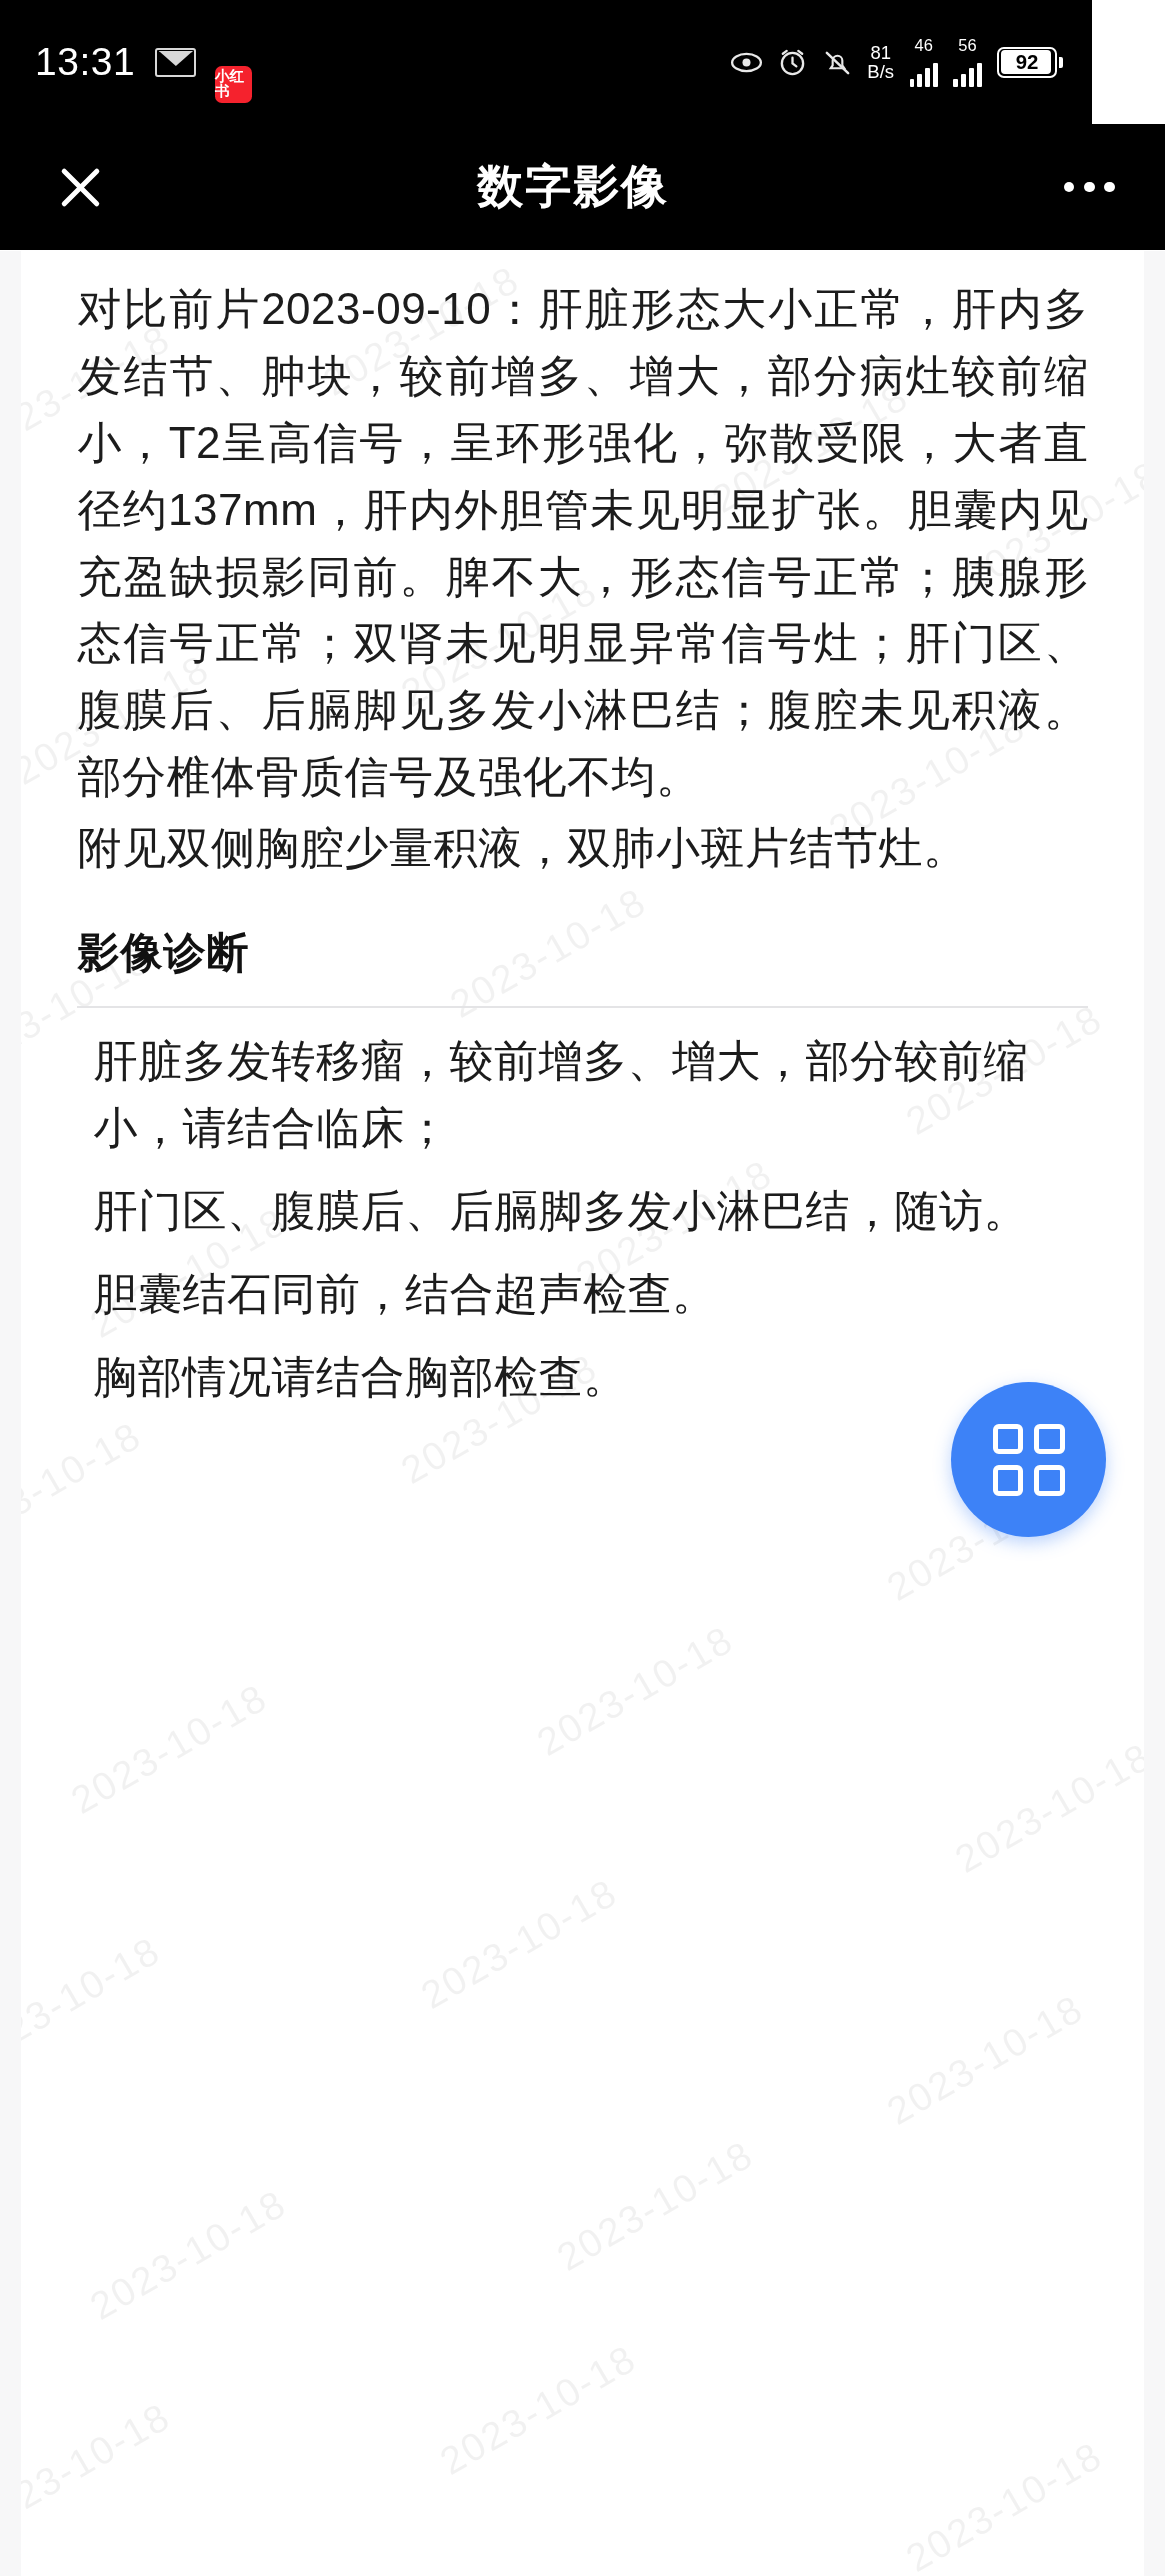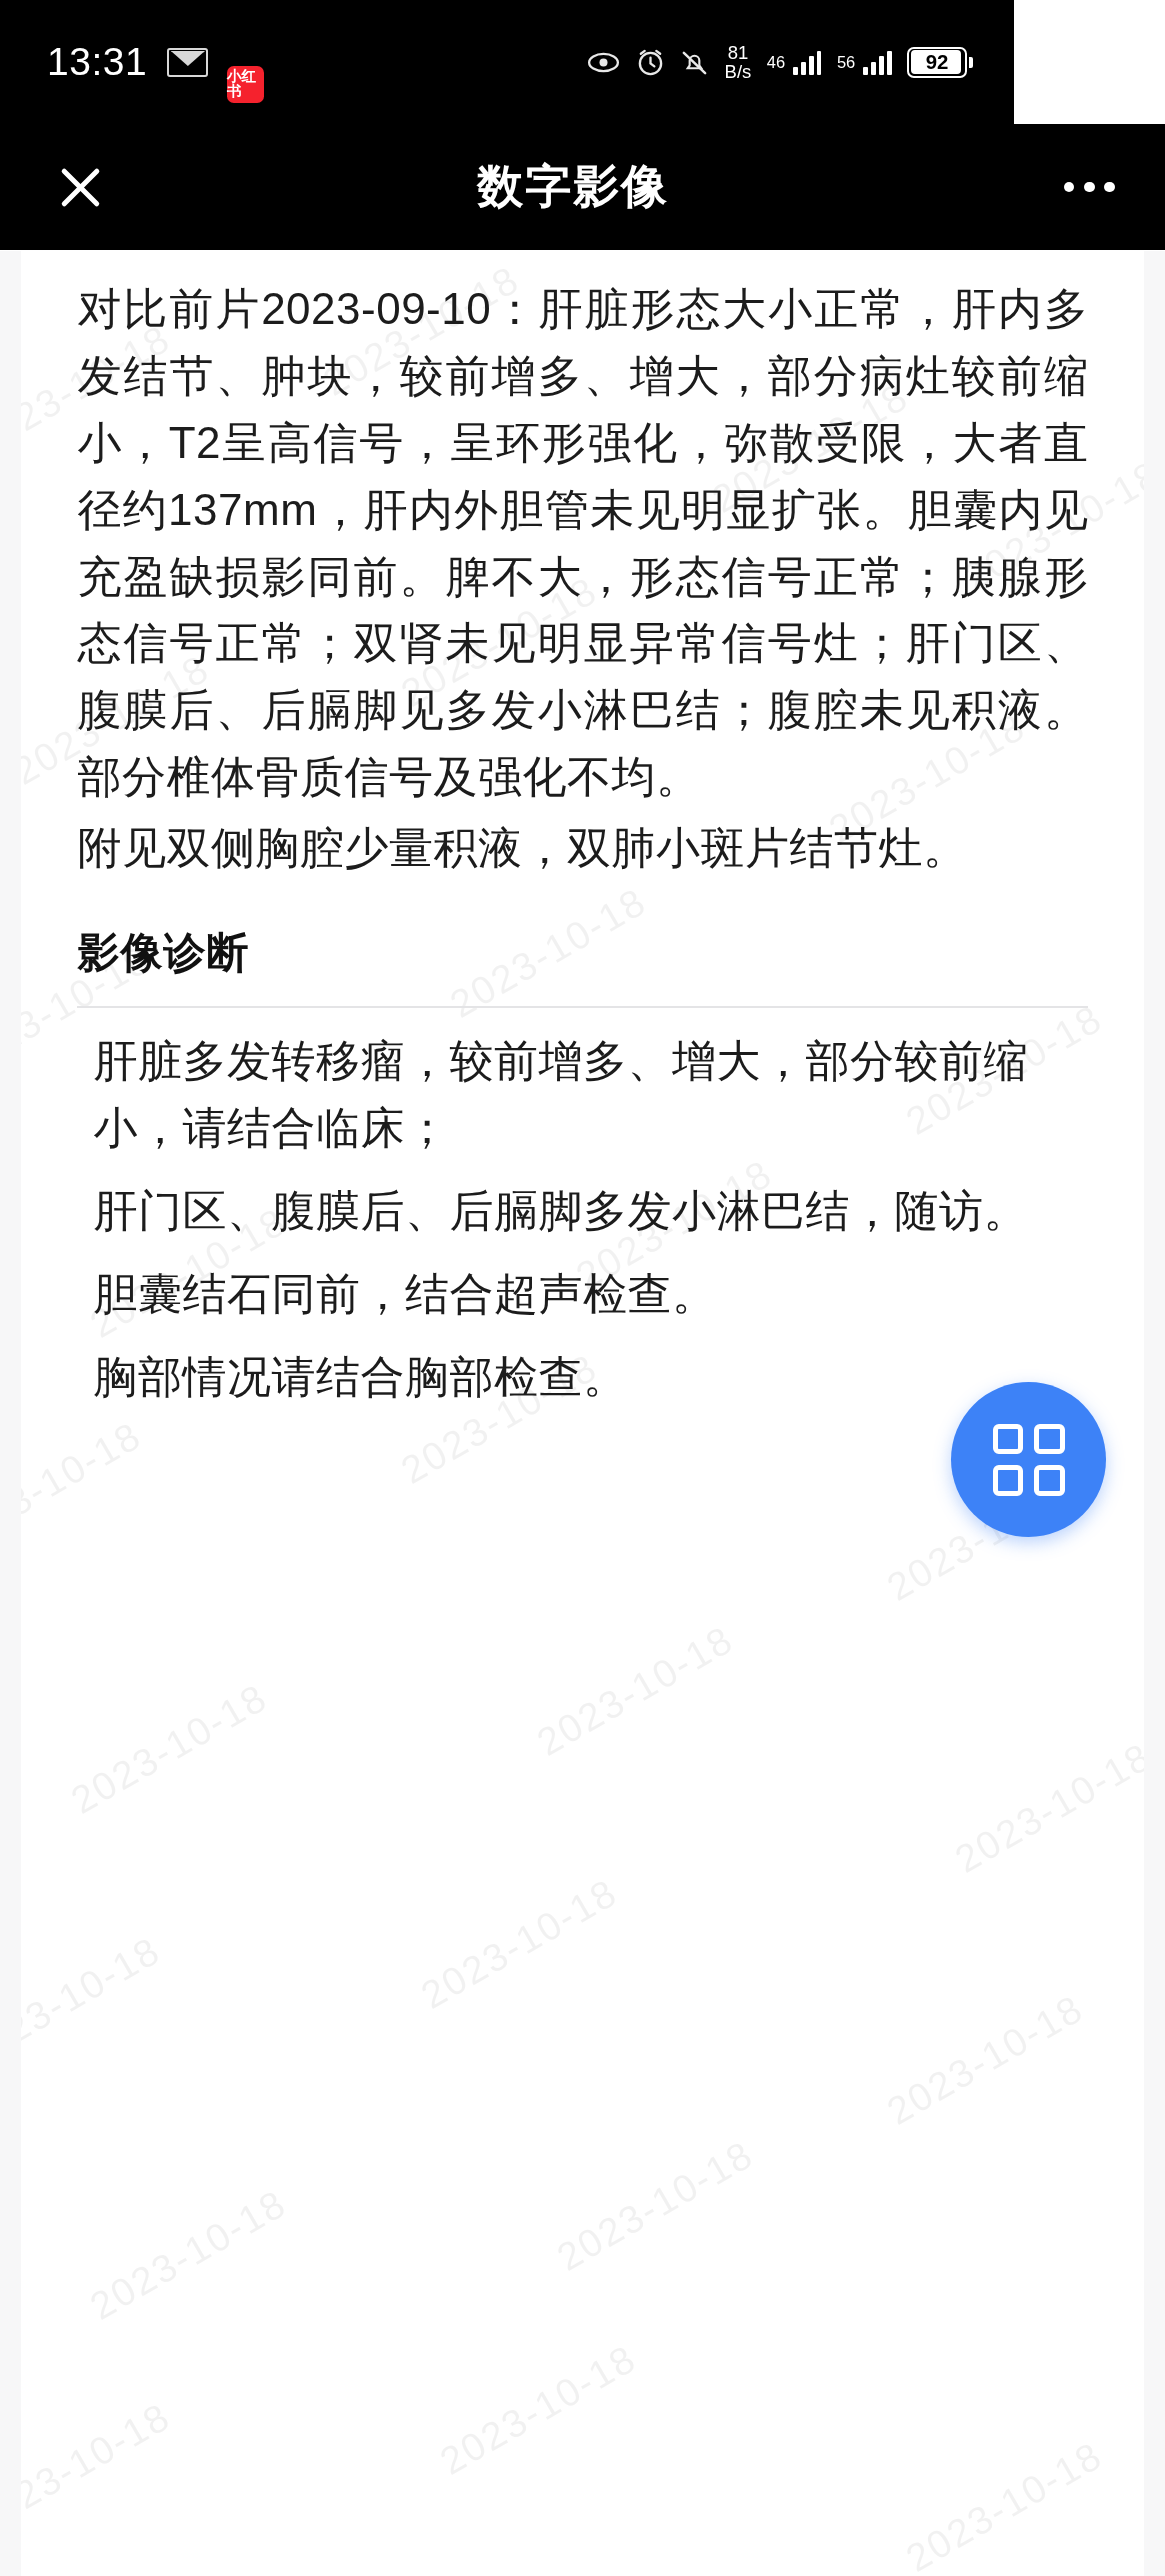--- a/index.html
+++ b/index.html
@@ -13,28 +13,28 @@
     position: relative;
     overflow: hidden;
     font-family: "Liberation Sans", "DejaVu Sans", sans-serif;
     -webkit-font-smoothing: antialiased;
   }
 
   
   .status-bar {
     position: absolute;
     top: 0; left: 0;
-    width: 1014px;
+    width: 1092px;
     height: 124px;
     background: #000000;
     color: #ffffff;
     display: flex;
     align-items: center;
     justify-content: space-between;
-    padding: 0 47px;
+    padding: 0 35px;
     box-sizing: border-box;
   }
   .status-left {
     display: flex;
     align-items: center;
     gap: 19.4px;
   }
   .status-clock {
     font-size: 39px;
     letter-spacing: 0.5px;
@@ -90,21 +90,21 @@
   .netspeed {
     display: flex;
     flex-direction: column;
     align-items: center;
     font-size: 18.5px;
     line-height: 1.05;
     color: #ffffff;
   }
   .sig-group {
     display: flex;
-    flex-direction: row;
+    flex-direction: column;
     align-items: center;
     gap: 8px;
   }
   .sig-label {
     font-size: 16.5px;
     color: #ffffff;
     line-height: 1;
   }
   .bars {
     display: flex;

